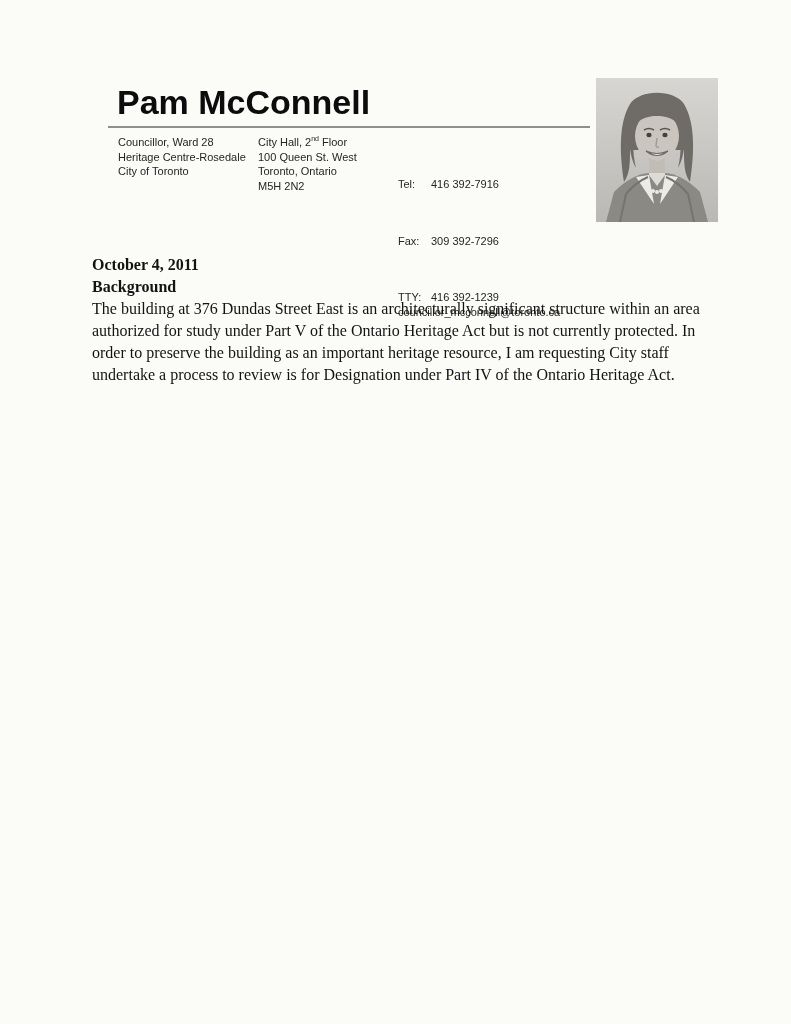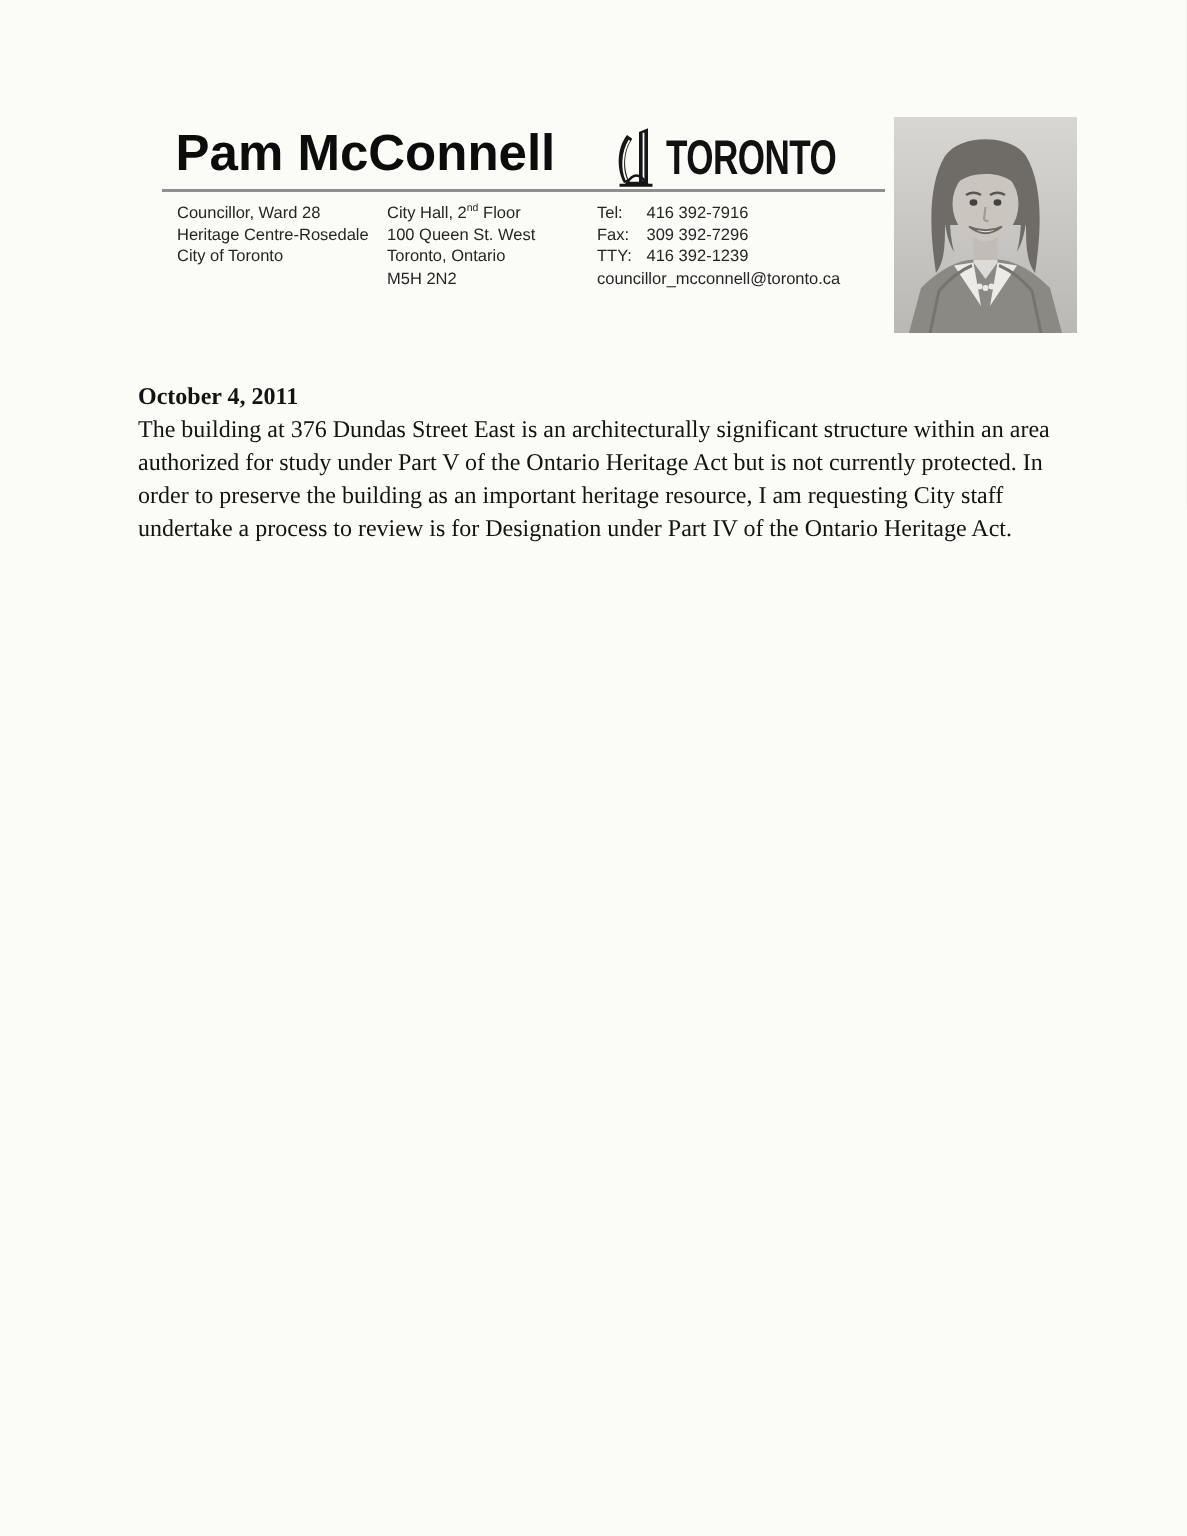--- a/index.html
+++ b/index.html
@@ -40,21 +40,21 @@
   }
   .head-cols{
     position:absolute;left:118px;top:135px;
     font-family:"Liberation Sans", sans-serif;
     font-size:11px;line-height:14.5px;color:#252525;
   }
   .head-col{position:absolute;top:0;white-space:nowrap;}
   .col-role{left:0;}
   .col-address{left:140px;}
   .col-contact{left:280px;}
-  .contact-label{display:inline-block;width:33px;}
+  .contact-label{display:inline-block;width:33px;margin-top:42px;}
   sup{font-size:7px;vertical-align:super;line-height:0;}
   
   .photo{
     position:absolute;left:596px;top:78px;width:122px;height:144px;
   }
   .photo svg{display:block;}
   
   .body-content{
     position:absolute;left:92px;top:254px;width:616px;
     font-size:16px;line-height:22px;color:#131313;
@@ -69,35 +69,20 @@
   ol.rec-list{margin:0;padding:0 0 0 56px;}
   ol.rec-list li{margin:0;padding-left:2px;max-width:558px;}
 </style>
 </head>
 <body>
 
 <div class="page">
 
   <div class="councillor-name">Pam McConnell</div>
 
-  <div class="logo">
-    <svg width="34" height="42" viewBox="0 0 34 42">
-
-      <path d="M9,37 C4,28 4,14 11,5 L14.5,7.5 C8.5,16 8.5,28 12.5,36 Z" fill="#161616"></path>
-      <path d="M10.6,35 C7.4,28 7.6,16.5 12.6,8.5" fill="none" stroke="#fbfcf8" stroke-width="1.2"></path>
-
-      <path d="M19,37 L19,3 L25,0.5 L25,37 Z" fill="#161616"></path>
-      <path d="M22,35.5 L22,3.5" fill="none" stroke="#fbfcf8" stroke-width="1.2"></path>
-
-      <path d="M11,37 Q17,27 24,37 Z" fill="none" stroke="#161616" stroke-width="1.6"></path>
-
-      <rect x="6" y="37.5" width="22" height="2" fill="#161616"></rect>
-    </svg>
-    <span class="wordmark">TORONTO</span>
-  </div>
 
   <div class="header-rule"></div>
 
   <div class="head-cols">
     <div class="head-col col-role">
       <div>Councillor, Ward 28</div>
       <div>Heritage Centre-Rosedale</div>
       <div>City of Toronto</div>
     </div>
     <div class="head-col col-address">
@@ -161,17 +146,18 @@
       </g>
 
       <path d="M24,144 L30,116 Q40,104 52,99" stroke="#76746f" stroke-width="2" fill="none"></path>
       <path d="M98,144 L92,116 Q82,104 70,99" stroke="#76746f" stroke-width="2" fill="none"></path>
     </svg>
   </div>
 
   <div class="body-content">
     <p class="b date-line">October 4, 2011</p>
 
+    <p class="b heading-bg">Background</p>
     <p>The building at 376 Dundas Street East is an architecturally significant structure within an area authorized for study under Part V of the Ontario Heritage Act but is not currently protected. In order to preserve the building as an important heritage resource, I am requesting City staff undertake a process to review is for Designation under Part IV of the Ontario Heritage Act.</p>
 
   </div>
 
 </div>
 
 </body></html>

